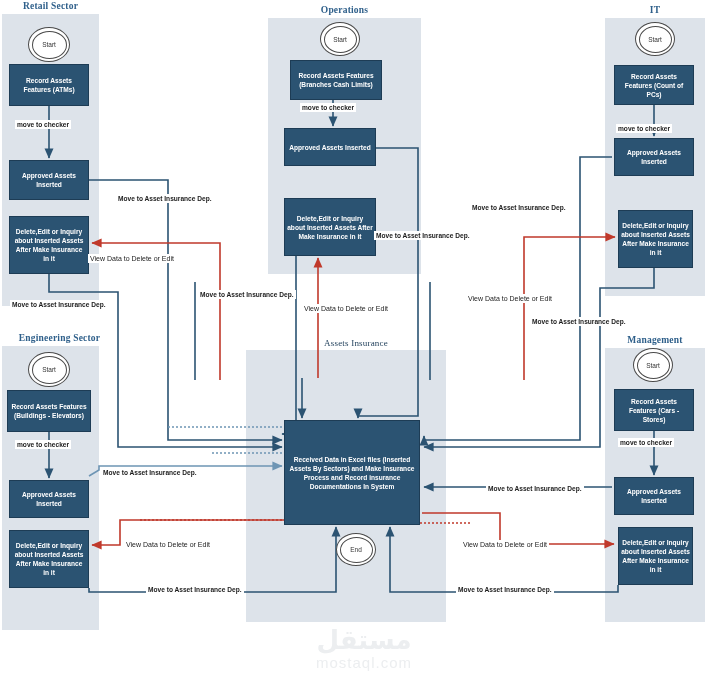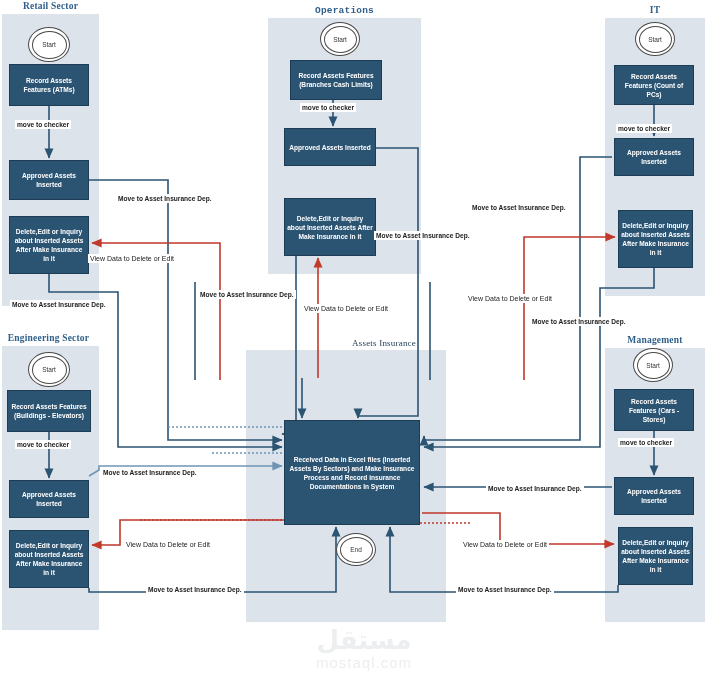--- a/index.html
+++ b/index.html
@@ -188,22 +188,22 @@
       <div class="elabel" style="left: 101px; top: 468px;">Move to Asset Insurance Dep.</div>
       <div class="elabel plain" style="left: 124px; top: 540px;">View Data to Delete or Edit</div>
       <div class="elabel" style="left: 146px; top: 585px;">Move to Asset Insurance Dep.</div>
       <div class="elabel" style="left: 486px; top: 484px;">Move to Asset Insurance Dep.</div>
       <div class="elabel plain" style="left: 461px; top: 540px;">View Data to Delete or Edit</div>
       <div class="elabel" style="left: 456px; top: 585px;">Move to Asset Insurance Dep.</div>
     </div>
 
   <div id="lane-titles">
       <div class="lane-title" style="left: 2px; top: 1px; width: 97px;">Retail Sector</div>
-      <div class="lane-title" style="left: 268px; top: 5px; width: 153px; font-family: Liberation Mono, monospace;">Operations</div>
+      <div class="lane-title" style="left: 268px; top: 5px; width: 153px;">Operations</div>
       <div class="lane-title" style="left: 605px; top: 5px; width: 100px;">IT</div>
-      <div class="lane-title" style="left: 0; top: 333px; width: 97px; font-family: Liberation Serif, serif;">Engineering Sector</div>
-      <div class="lane-title small" style="left: 296px; top: 338px; width: 120px; text-align: right; color: rgb(27, 59, 87); font-weight: normal;">Assets Insurance</div>
+      <div class="lane-title" style="left: 11px; top: 333px; width: 97px; font-family: Liberation Serif, serif;">Engineering Sector</div>
+      <div class="lane-title small" style="left: 296px; top: 338px; width: 120px; text-align: center; color: rgb(27, 59, 87); font-weight: normal;">Assets Insurance</div>
       <div class="lane-title" style="left: 605px; top: 335px; width: 100px; text-align: center;">Management</div>
     </div>
 
   <div class="watermark wm-ar" style="top:626px">مستقل</div>
   <div class="watermark wm-en" style="top:654px">mostaql.com</div>
 </div>
 
 </body></html>

